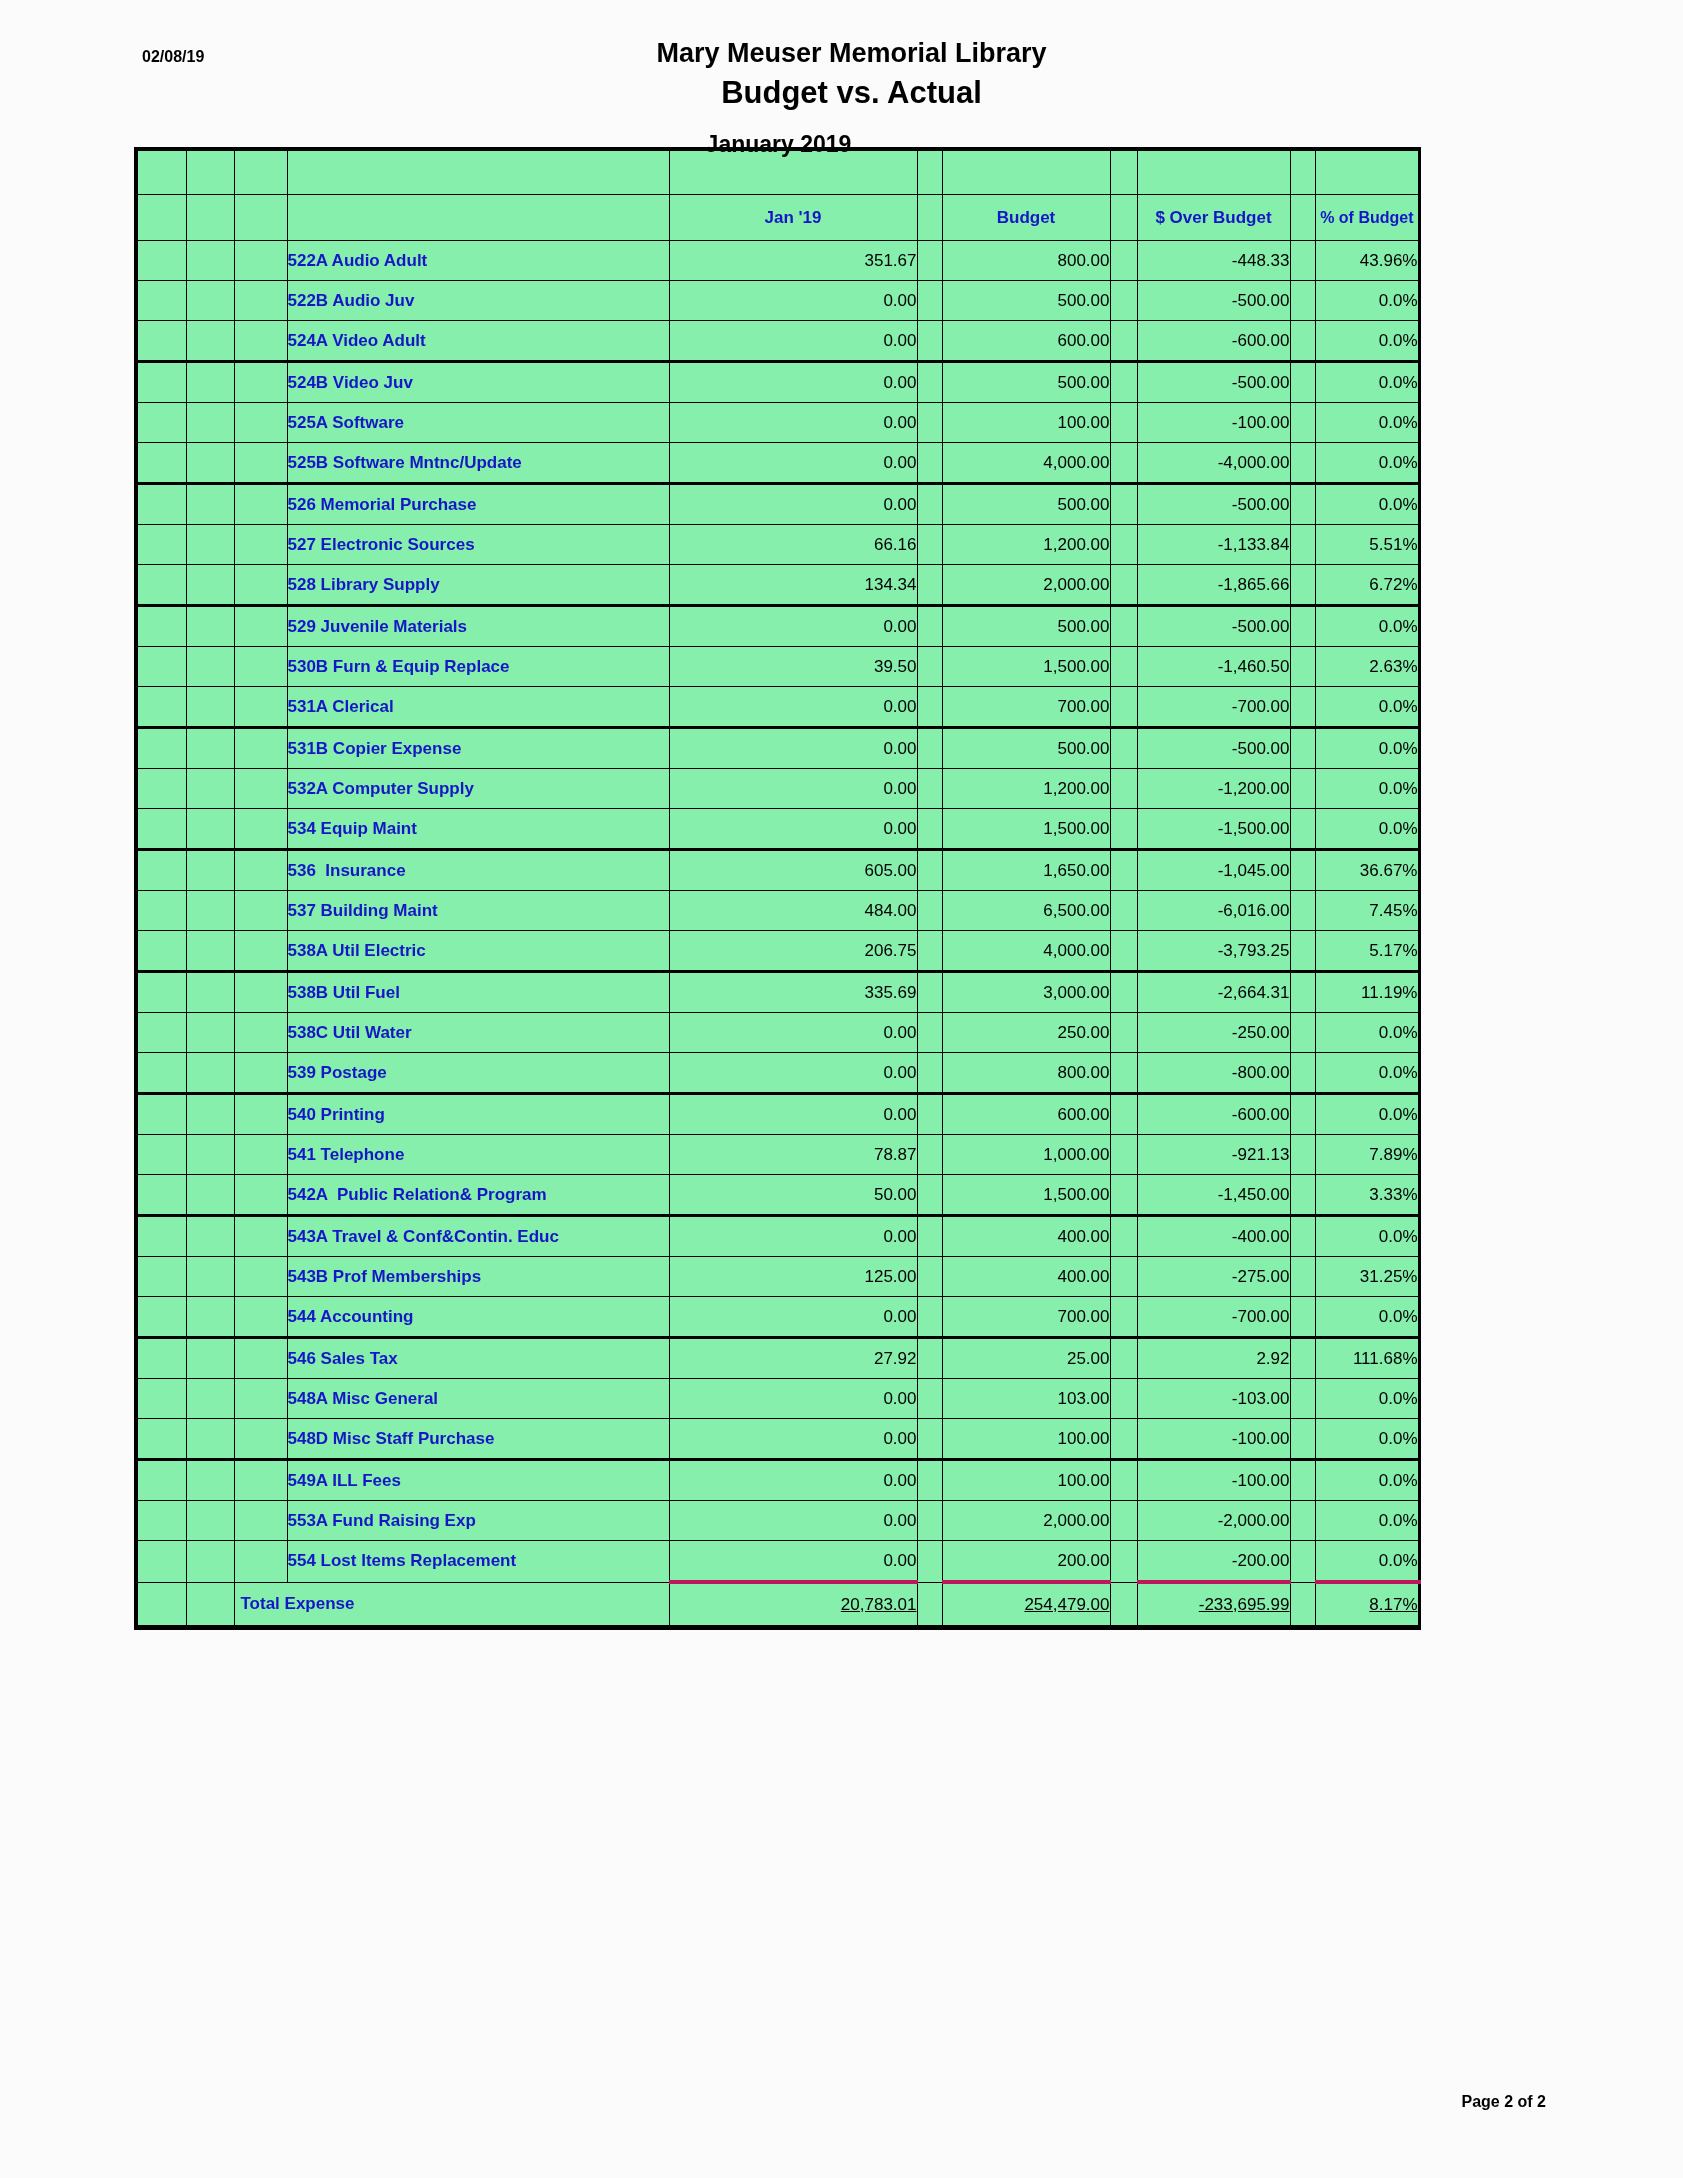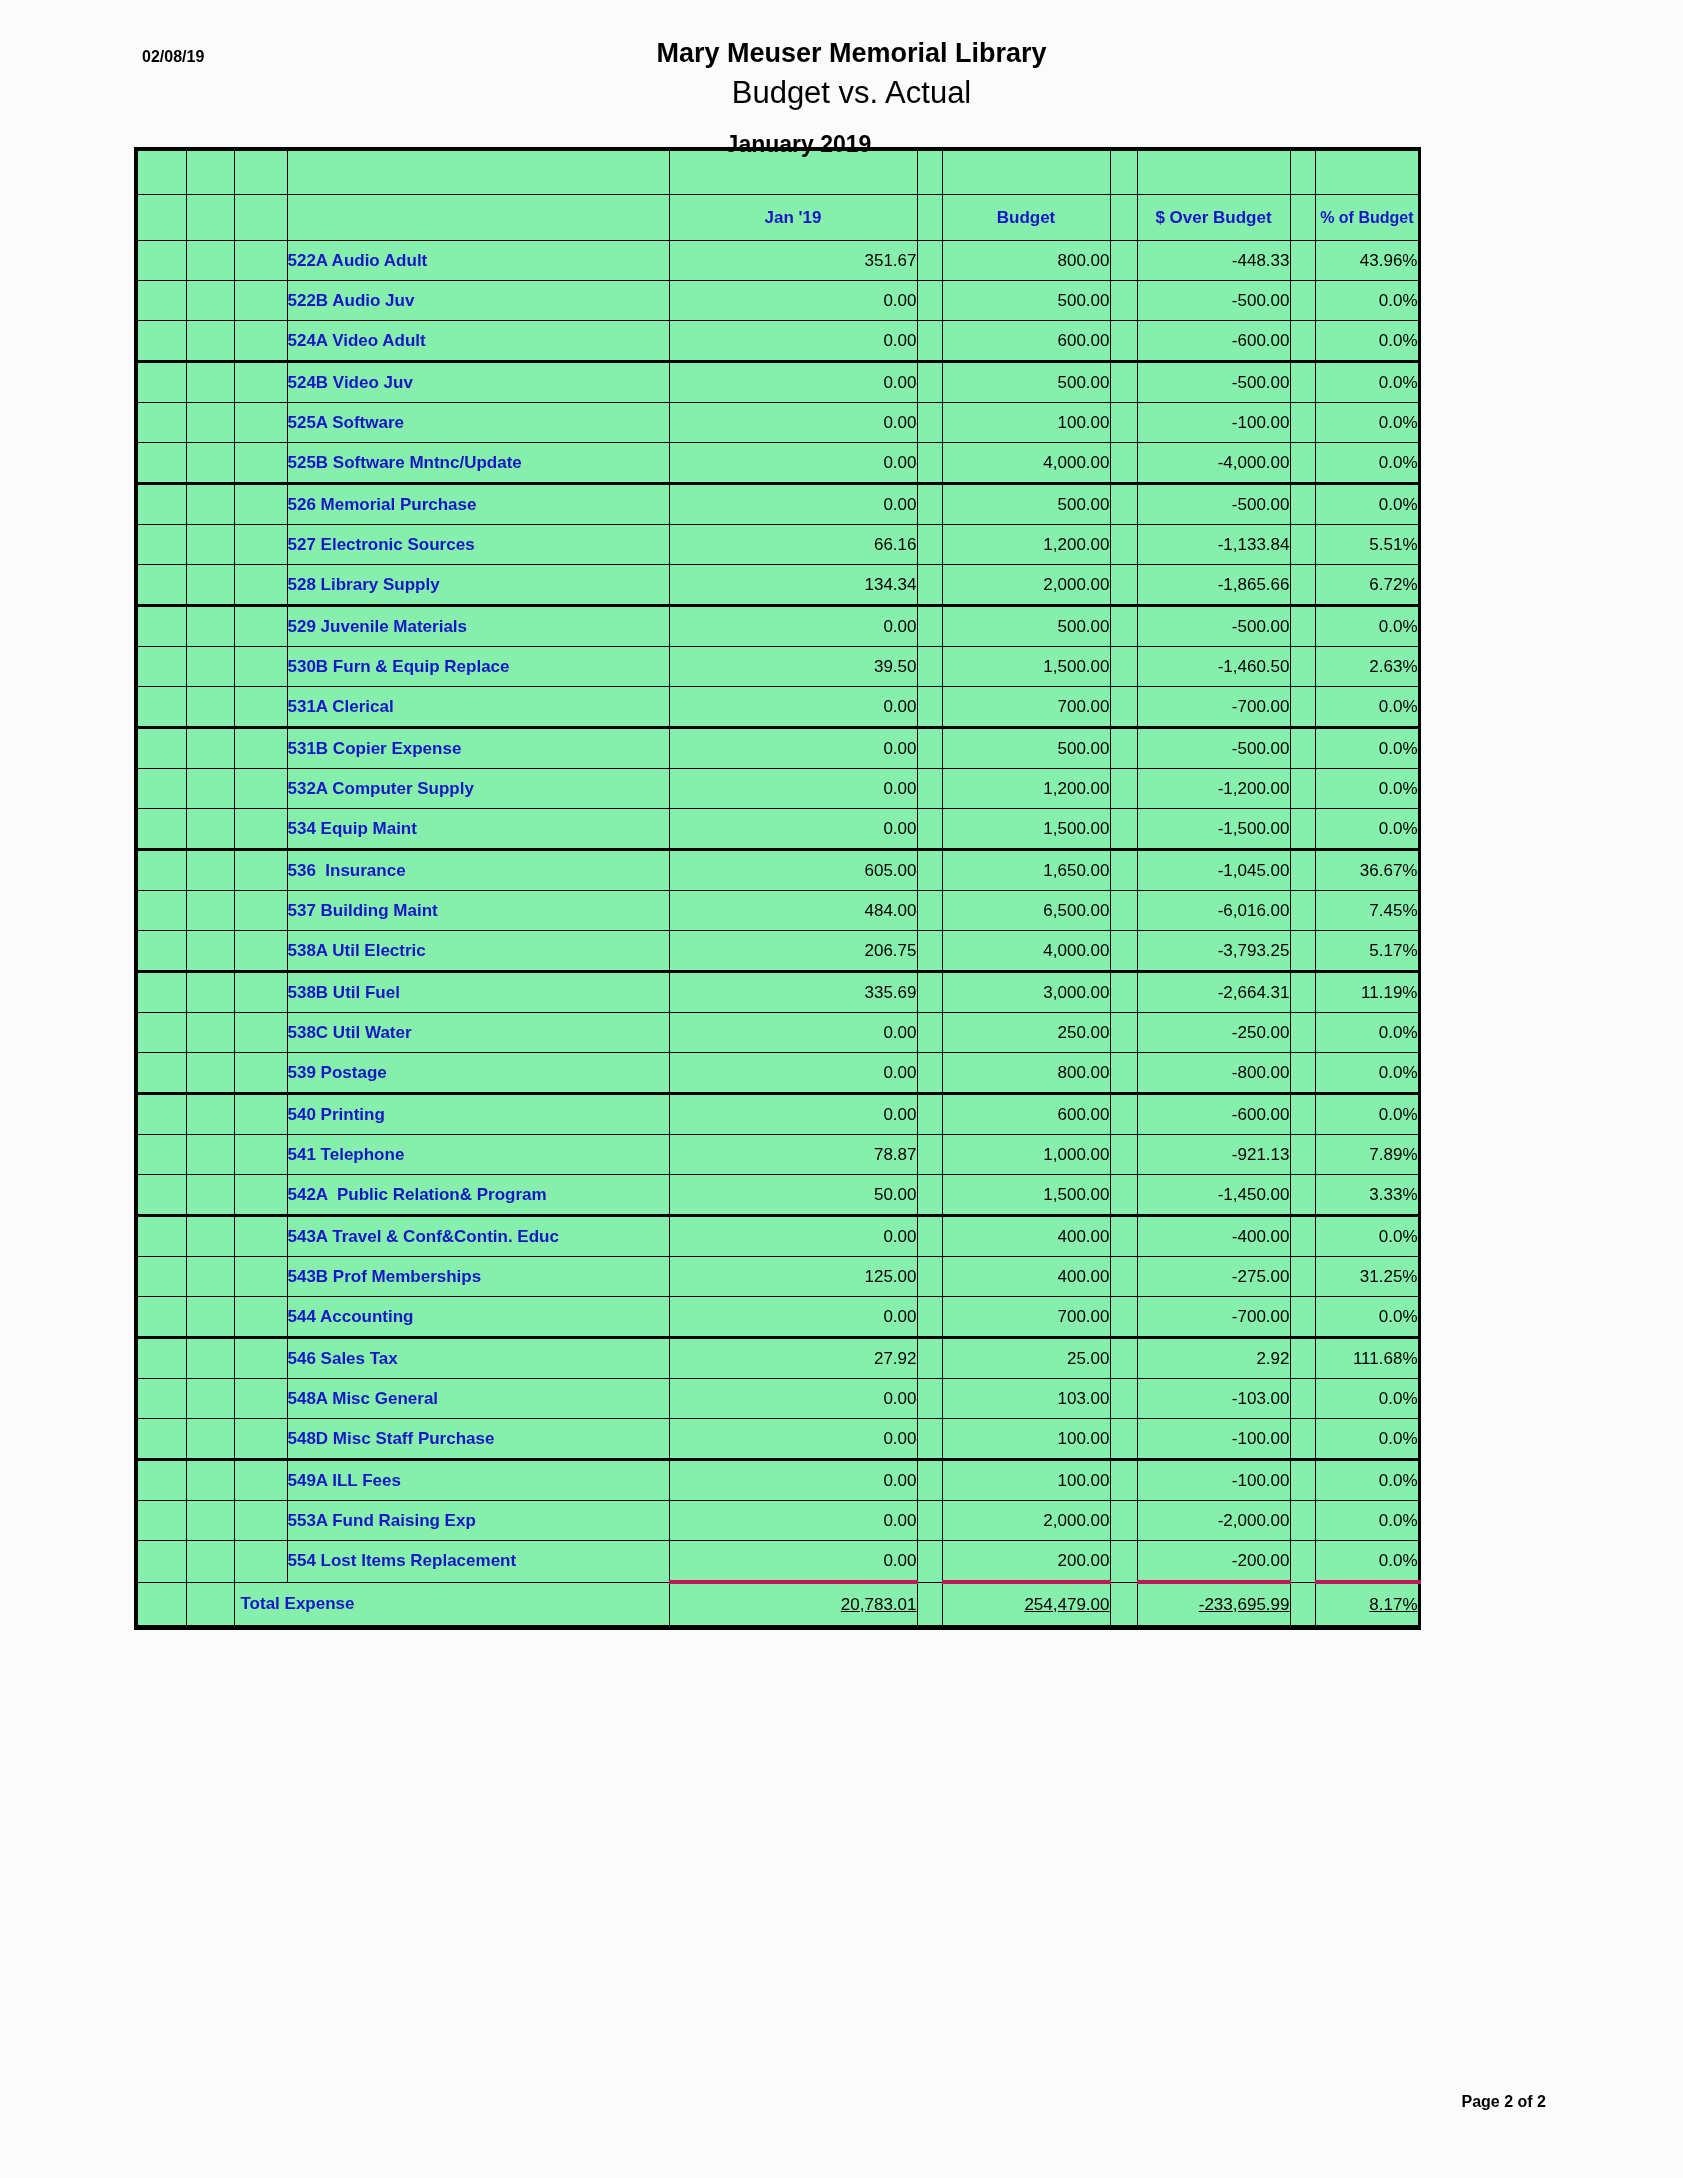--- a/index.html
+++ b/index.html
@@ -5,23 +5,23 @@
   html,body{margin:0;padding:0;}
   body{
     width:1683px;height:2178px;position:relative;
     background:#fbfbfb;
     font-family:"Liberation Sans", sans-serif;
     color:#000;
   }
   .report-date{position:absolute;left:142px;top:48px;font-size:16px;font-weight:bold;}
   .title-wrap{position:absolute;left:297px;top:38px;width:1109px;text-align:center;}
   .report-title{font-size:27px;font-weight:bold;letter-spacing:0px;}
-  .report-subtitle{font-size:31px;font-weight:normal;margin-top:6px;}
+  .report-subtitle{font-size:31px;font-weight:bold;margin-top:6px;}
   .report-period{
-    position:absolute;left:650px;top:131px;width:297px;text-align:center;
+    position:absolute;left:630px;top:131px;width:297px;text-align:center;
     font-size:23px;font-weight:bold;z-index:5;
   }
   .page-footer{position:absolute;left:1386px;top:2093px;width:160px;text-align:right;
     font-size:16px;font-weight:bold;}
 
   table.budget{
     position:absolute;left:134px;top:147px;width:1282px;
     border-collapse:collapse;table-layout:fixed;
     border-top:4px solid #000;border-left:4px solid #000;
     border-right:3px solid #000;border-bottom:5px solid #000;

